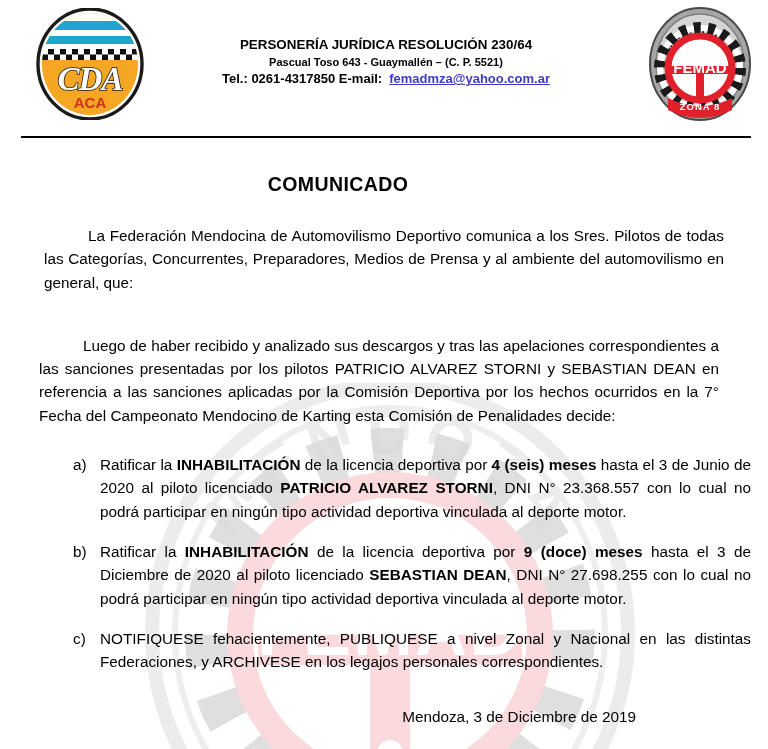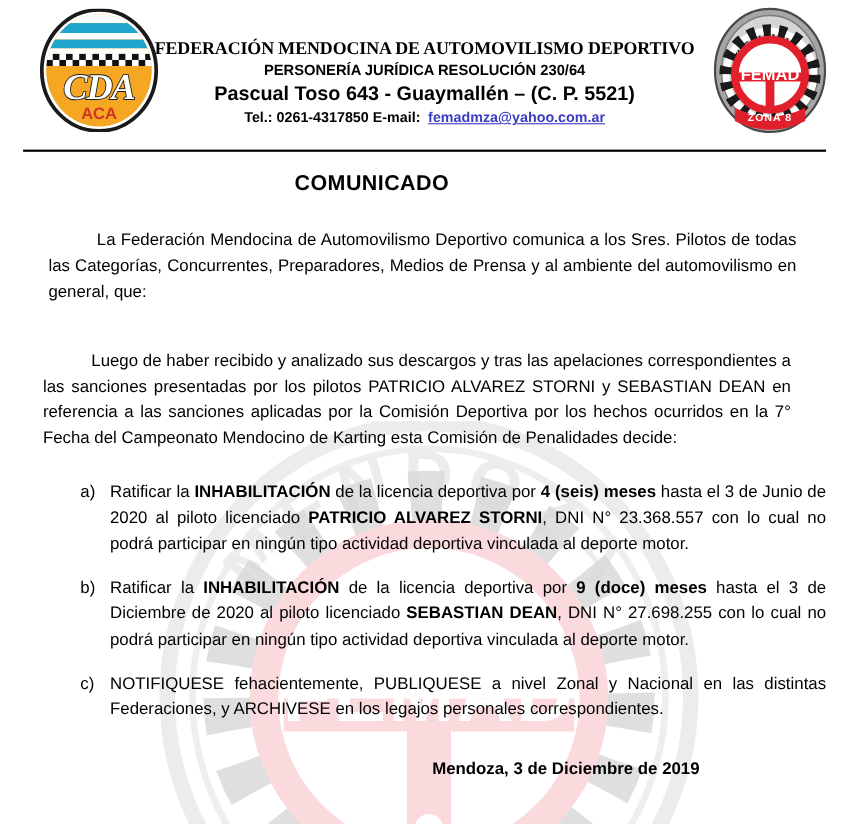--- a/index.html
+++ b/index.html
@@ -71,21 +71,21 @@
   }
   .org-line {
     font-family: "Liberation Sans", sans-serif;
     font-weight: bold;
     font-size: 13.4px;
     margin: 2px 0 0 0;
     line-height: 1.28;
     white-space: nowrap;
   }
   .org-line.small {
-    font-size: 18px;
+    font-size: 11px;
   }
   .mail-row {
     font-family: "Liberation Sans", sans-serif;
     font-weight: bold;
     font-size: 13px;
     margin: 2px 0 0 0;
     white-space: nowrap;
   }
   .mail-link {
     color: #3b3bc4;
@@ -99,21 +99,21 @@
     width: 730px;
     height: 0;
     border-top: 2.6px solid #000;
     z-index: 3;
   }
 
   
   .doc-body {
     position: absolute;
     left: 0;
-    top: 143px;
+    top: 160px;
     width: 676px;
     z-index: 2;
   }
   .comunicado {
     text-align: center;
     font-family: "Liberation Sans", sans-serif;
     font-weight: bold;
     font-size: 19.5px;
     letter-spacing: 0.4px;
     margin: 13px 0 0 0;
@@ -153,21 +153,20 @@
     top: 0;
     width: 24px;
     text-align: left;
     font-size: 15.3px;
   }
   b { font-weight: bold; }
   .signoff {
     margin: 34px 40px 0 0;
     text-align: right;
     font-size: 15.3px;
-    font-weight: bold;
   }
 </style>
 </head>
 <body>
 
 <div id="page">
 
   <div class="watermark">
     <svg viewBox="0 0 500 500" width="500" height="500" aria-hidden="true">
       <defs>
@@ -236,21 +235,20 @@
               <rect x="102" y="46.5" width="6" height="5.5"></rect>
             </g>
           </g>
         </g>
         <text x="54" y="82" text-anchor="middle" font-family="'Liberation Serif', serif" font-size="33" font-style="italic" font-weight="bold" fill="#ffffff" stroke="#1a1a1a" stroke-width="1.6" paint-order="stroke" letter-spacing="-1">CDA</text>
         <text x="54" y="100" text-anchor="middle" font-family="'Liberation Sans', sans-serif" font-size="15" font-weight="bold" fill="#cf3322">ACA</text>
       </svg>
     </div>
 
     <div class="header-text">
-      <p class="org-title">FEDERACIÓN MENDOCINA DE AUTOMOVILISMO  DEPORTIVO</p>
       <p class="org-line">PERSONERÍA JURÍDICA RESOLUCIÓN 230/64</p>
       <p class="org-line small">Pascual Toso 643 - Guaymallén – (C. P. 5521)</p>
       <p class="mail-row"><span>Tel.: 0261-4317850   E-mail:</span><a class="mail-link" href="#">femadmza@yahoo.com.ar</a></p>
     </div>
 
     <div class="logo-femad">
       <svg viewBox="0 0 104 116" width="104" height="116" aria-hidden="true">
         <defs>
           <path id="fArc" d="M 16 58 A 38 40 0 0 1 88 58"></path>
         </defs>

